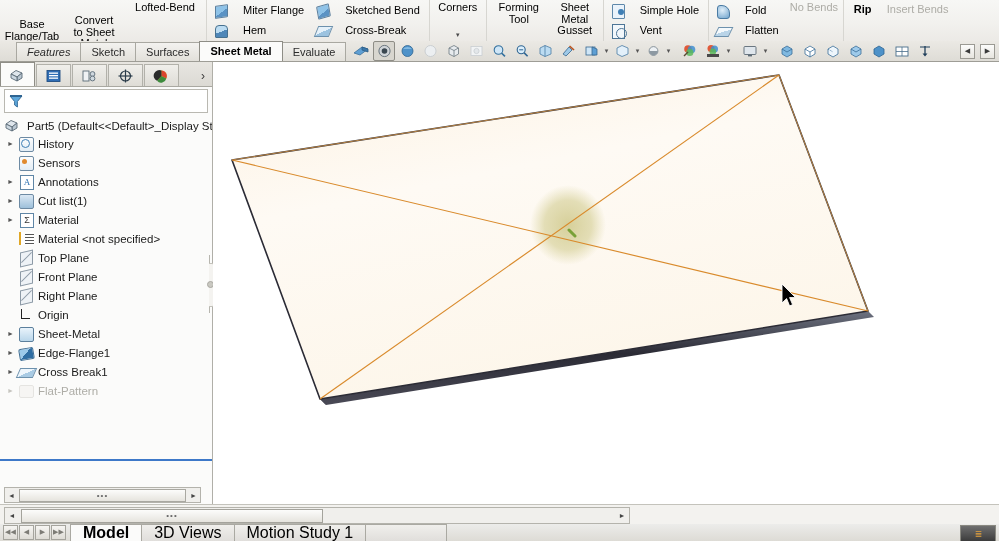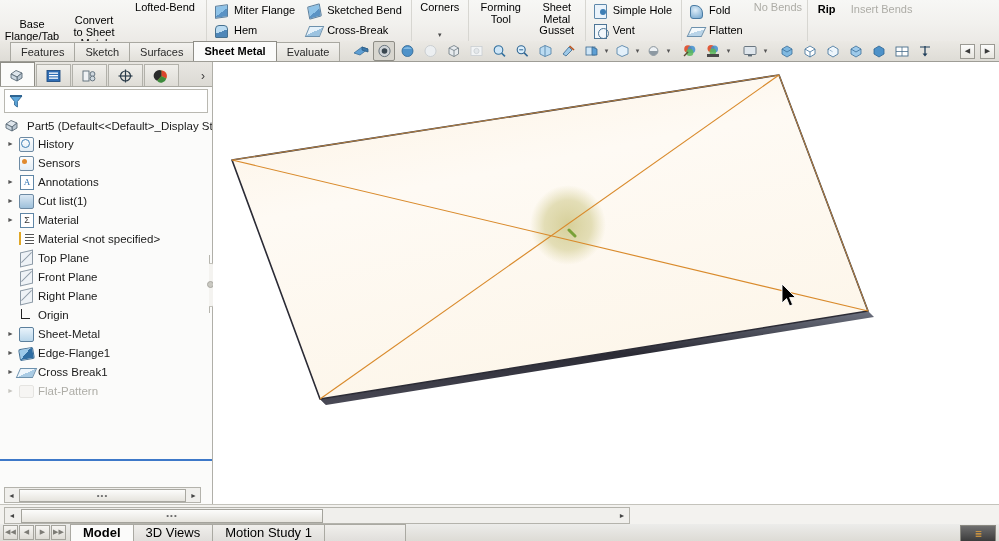--- a/index.html
+++ b/index.html
@@ -26,21 +26,21 @@
     padding:0 2px;
   }
   .rgroup.nosep{border-right:none;}
   .rbig{
     display:flex;flex-direction:column;align-items:center;justify-content:flex-start;
     padding:1px 4px 0 4px;text-align:center;line-height:11.5px;
     font-size:11px;cursor:default;min-width:40px;
   }
   .rcol{display:flex;flex-direction:column;justify-content:space-around;padding:1px 2px;}
   .rsmall{
-    display:flex;align-items:center;gap:4px;padding:1px 5px 1px 2px;
+    display:flex;align-items:center;gap:13px;padding:1px 5px 1px 2px;
     line-height:13px;white-space:nowrap;cursor:default;font-size:11px;
   }
   .dis{color:#adaca6;}
   .ico{display:inline-block;width:17px;height:15px;position:relative;flex:0 0 17px;}
   .dd{font-size:7px;color:#4a4a4a;line-height:7px;text-align:center;margin-top:2px;}
 
   
   .ic-flange{background:linear-gradient(150deg,#8fc3e8 0 55%,#5b93c4 55% 100%);border:1px solid #5a7f9e;border-radius:1px;transform:skewY(-8deg);height:11px;margin-top:2px;}
   .ic-hem{background:linear-gradient(160deg,#bcdcf2 0 50%,#4f87b8 50% 100%);border:1px solid #47718f;border-radius:4px 4px 1px 1px;height:11px;margin-top:2px;}
   .ic-cross{background:linear-gradient(150deg,#e5f1fa 0 50%,#9cc3e0 50% 100%);border:1px solid #6d91ad;height:9px;margin-top:3px;transform:skewX(-22deg);}
@@ -61,21 +61,21 @@
   .ctab{
     height:18px;line-height:18px;padding:0 10px;font-size:11px;
     border:1px solid #a9a8a1;border-bottom:none;margin-right:-1px;
     background:linear-gradient(to bottom,#f3f2ef,#e2e0da);
     cursor:default;color:#2b2b2b;
   }
   .ctab.active{
     background:#fbfbfa;font-weight:bold;color:#000;
     border-color:#8e8d86;position:relative;z-index:2;height:19px;line-height:19px;
   }
-  .ctab:first-child{margin-left:10px;}
+  .ctab:first-child{margin-left:16px;font-style:italic;}
 
   
   #viewbar{
     position:absolute;left:350px;top:41px;height:20px;width:649px;
     display:flex;align-items:center;gap:1px;
   }
   .vbtn{
     width:20px;height:18px;position:relative;cursor:default;border:1px solid transparent;border-radius:2px;
     display:flex;align-items:center;justify-content:center;
   }
@@ -168,21 +168,21 @@
   #hscroll{position:absolute;left:4px;top:2px;width:624px;height:15px;border:1px solid #b4b3ac;background:#f0efec;display:flex;align-items:center;}
   #hscroll .ar{width:14px;text-align:center;font-size:7px;color:#444;cursor:default;}
   #hscroll .thumb{width:300px;height:12px;margin-left:2px;background:linear-gradient(#fcfcfb,#e6e4de);border:1px solid #a4a39c;
     display:flex;align-items:center;justify-content:center;font-size:8px;color:#6a6a6a;letter-spacing:1px;cursor:default;}
   #btabs{position:absolute;left:0;top:19px;width:999px;height:17px;display:flex;align-items:stretch;
     background:linear-gradient(#ececea,#dddbd5);}
   .navgrp{display:flex;align-items:center;padding-left:3px;gap:1px;}
   .navsq{width:13px;height:13px;border:1px solid #a5a49d;background:linear-gradient(#f6f5f2,#dedcd6);
     font-size:7px;line-height:11px;text-align:center;color:#7d7c76;cursor:default;}
   .btab{
-    height:16px;line-height:16px;padding:0 12px;font-size:13px;border:1px solid #aaa9a2;border-bottom:none;
+    height:16px;line-height:16px;padding:0 12px;font-size:16px;border:1px solid #aaa9a2;border-bottom:none;
     background:linear-gradient(#f0efec,#e0dedb);margin-left:-1px;cursor:default;
   }
   .btab.active{background:#fbfbfa;font-weight:bold;}
   .btab.blank{flex:0 0 80px;padding:0;}
   #corner-badge{position:absolute;right:3px;top:20px;width:34px;height:15px;
     background:linear-gradient(#6f6f6f,#3c3c3c);border:1px solid #8a8981;
     display:flex;align-items:center;justify-content:center;color:#e7a33c;font-size:9px;letter-spacing:-1px;}
 </style>
 </head>
 <body>

